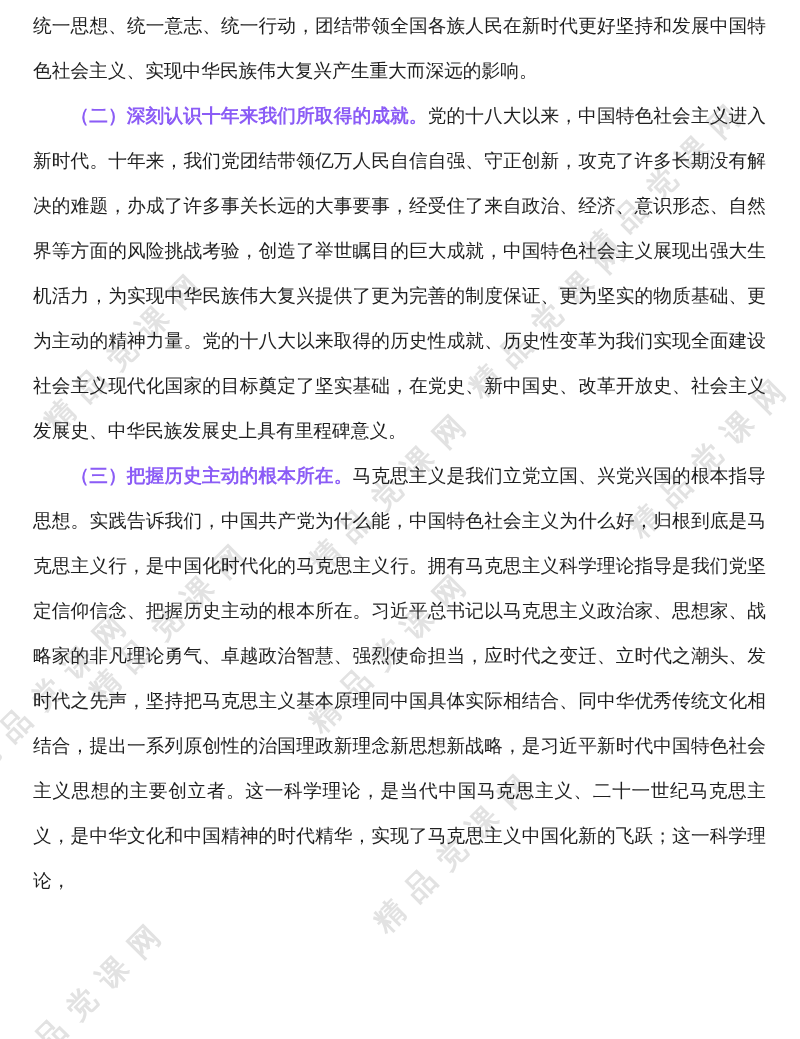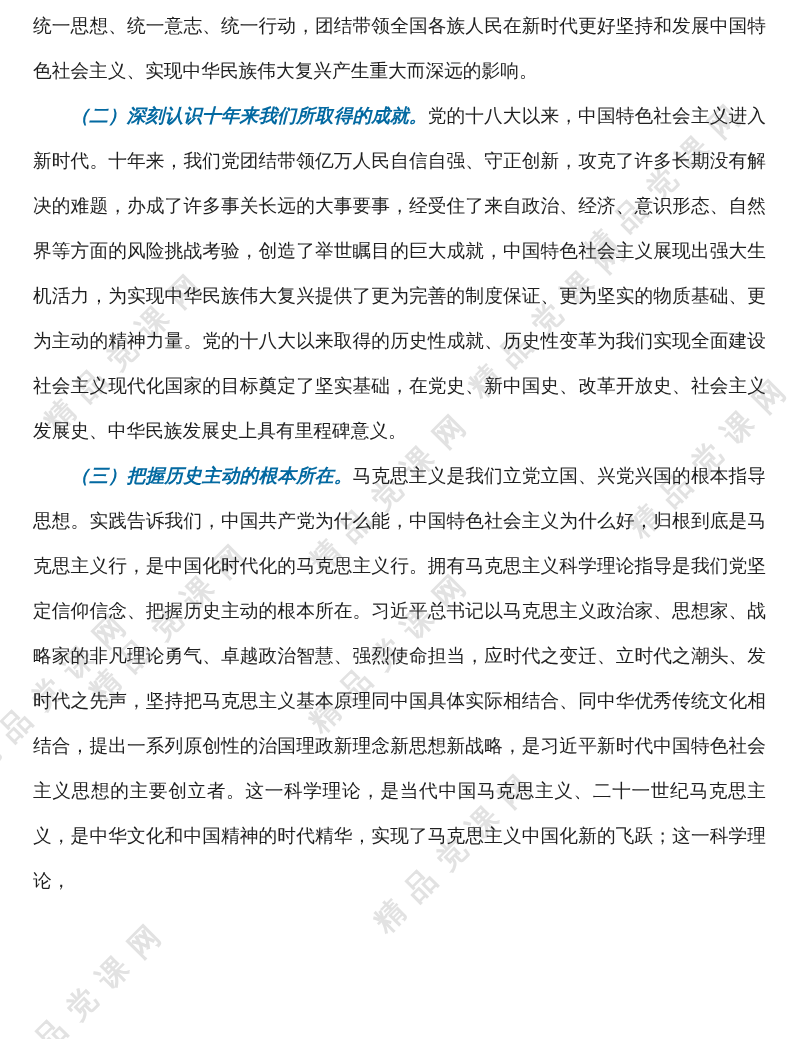--- a/index.html
+++ b/index.html
@@ -33,21 +33,21 @@
     top: 3px;
     width: 733px;
     z-index: 1;
     font-size: 18.7px;
     line-height: 45px;
     color: #1f1f1f;
     text-align: justify;
   }
   .para { margin: 0; text-indent: 2em; }
   .para.first { text-indent: 0; }
-  .lead { font-weight: bold; color: #0369a1; font-style: italic; }
+  .lead { font-weight: bold; color: #8b5cf6; }
   .footer {
     position: absolute;
     top: 928px;
     left: 0;
     width: 100%;
     z-index: 1;
     text-align: center;
     font-family: "Liberation Serif", serif;
     font-weight: bold;
     font-size: 43px;

